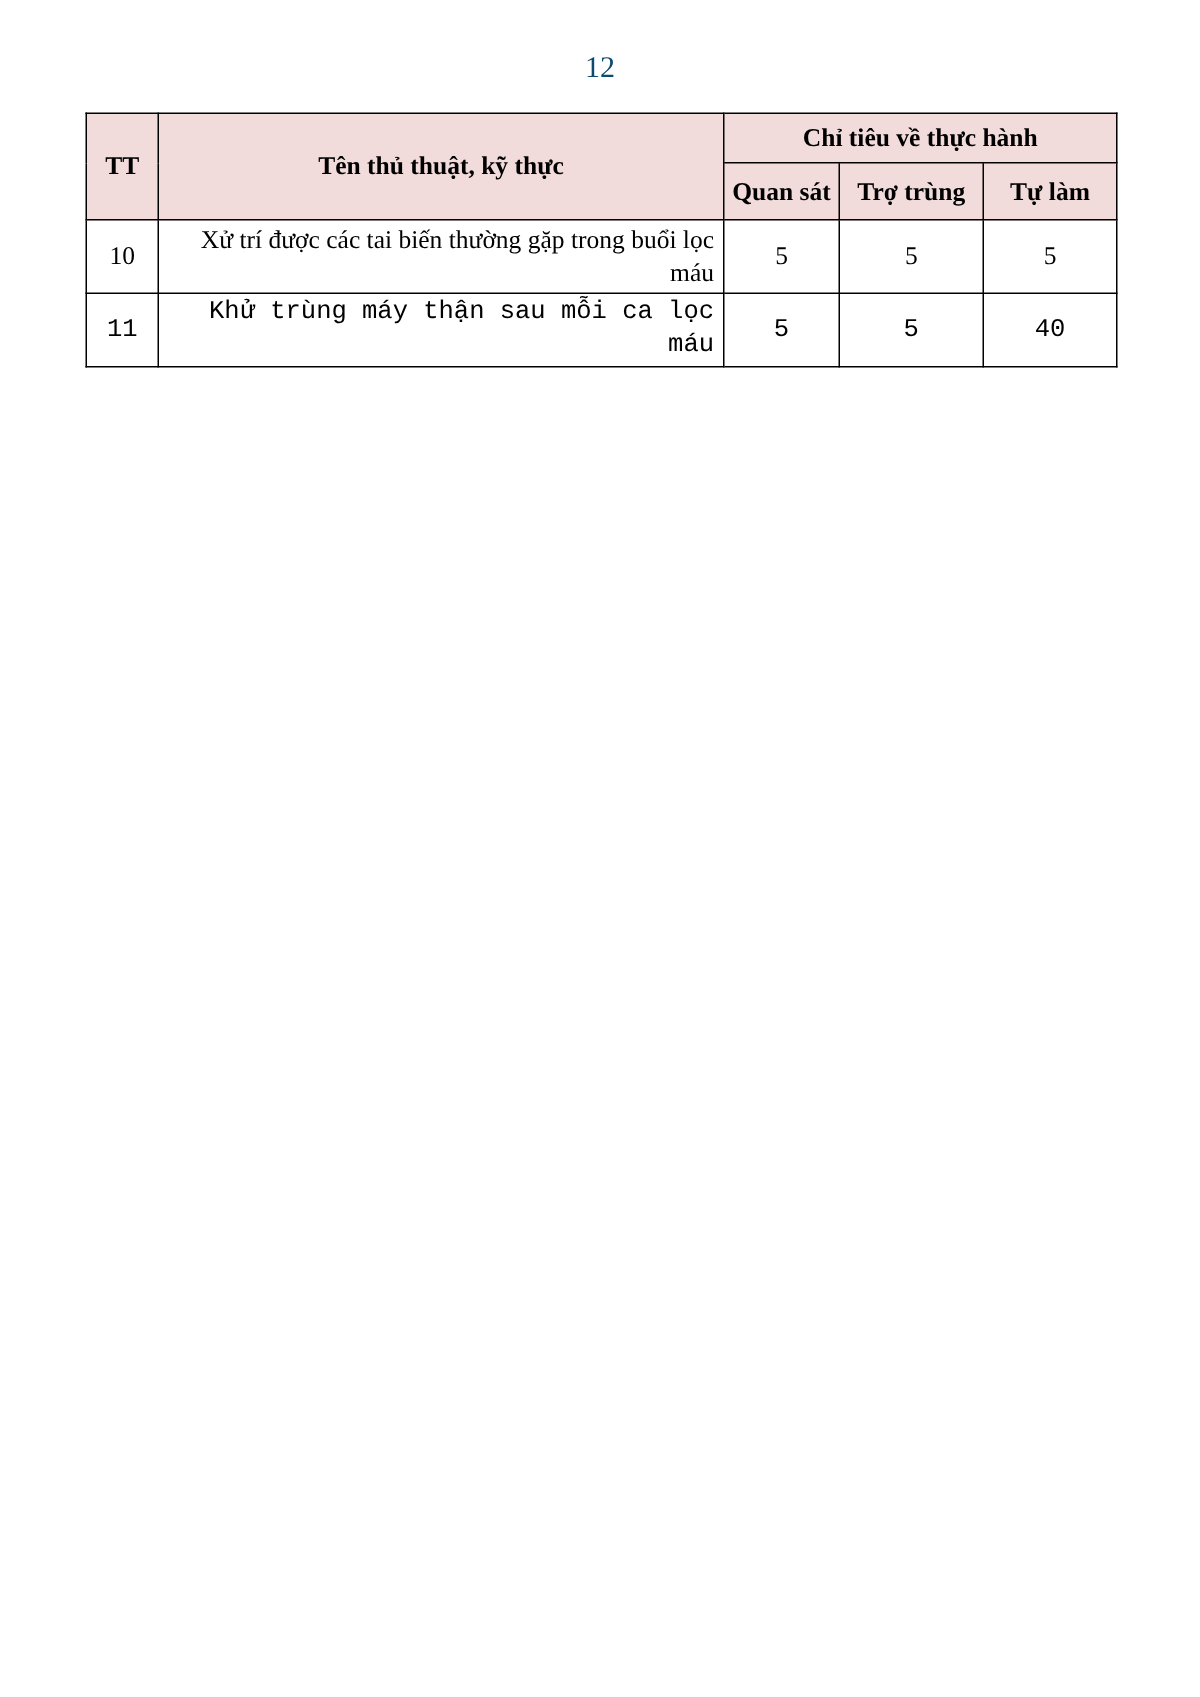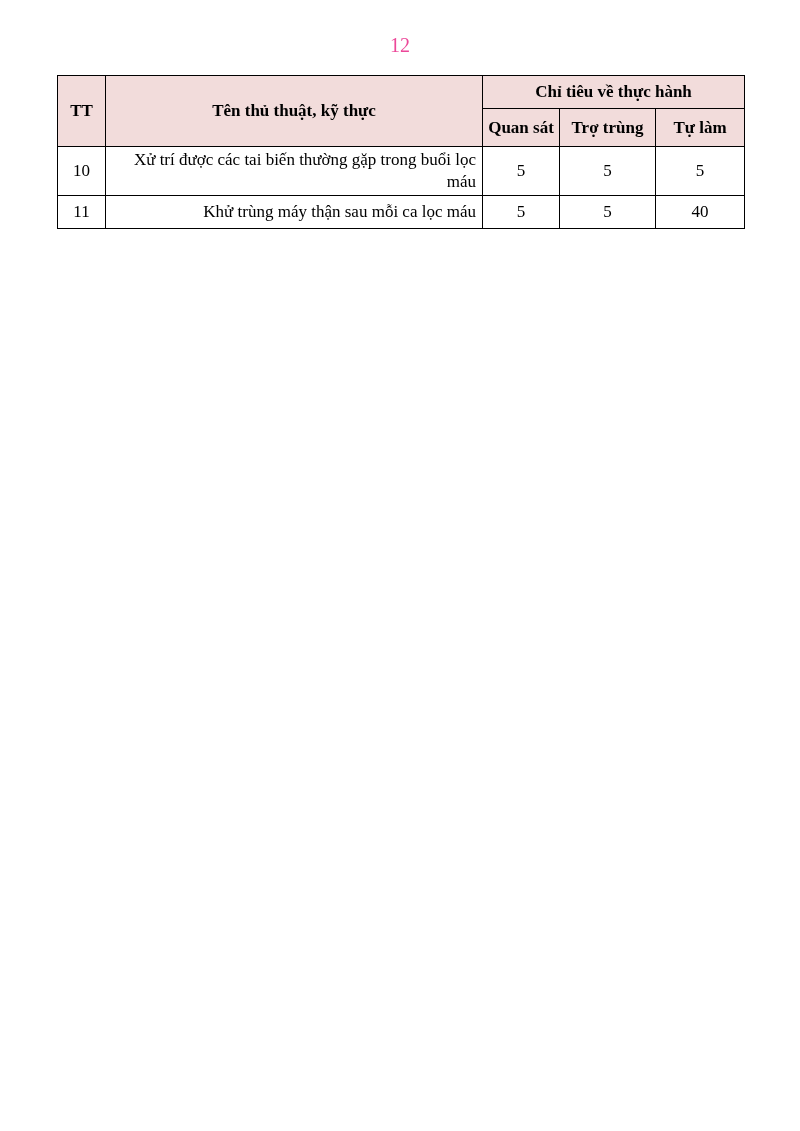--- a/index.html
+++ b/index.html
@@ -17,21 +17,21 @@
     width: 800px; height: 1131px;
     background: #ffffff;
   }
   .page-number {
     position: absolute;
     top: 34px;
     left: 0;
     width: 800px;
     text-align: center;
     font-size: 20px;
-    color: #ec4899;
+    color: #0c4a6e;
   }
   table.criteria {
     position: absolute;
     top: 75px;
     left: 57px;
     width: 687px;
     border-collapse: collapse;
     table-layout: fixed;
     font-size: 17px;
   }
@@ -47,21 +47,21 @@
     margin-top: 40px;
   }
   .col-tt   { width: 48px; }
   .col-name { width: 377px; }
   .col-v1   { width: 77px; }
   .col-v2   { width: 96px; }
   .col-v3   { width: 89px; }
   tr.hdr-group { height: 33px; }
   tr.hdr-sub   { height: 38px; }
   tr.row-10    { height: 46px; }
-  tr.row-11    { height: 33px; }
+  tr.row-11    { height: 33px; font-family: Liberation Mono, monospace; }
   td.cell-tt {
     text-align: center;
   }
   td.cell-name {
     text-align: right;
     padding: 2px 6px 2px 8px;
     line-height: 22px;
   }
   td.cell-val {
     text-align: center;

